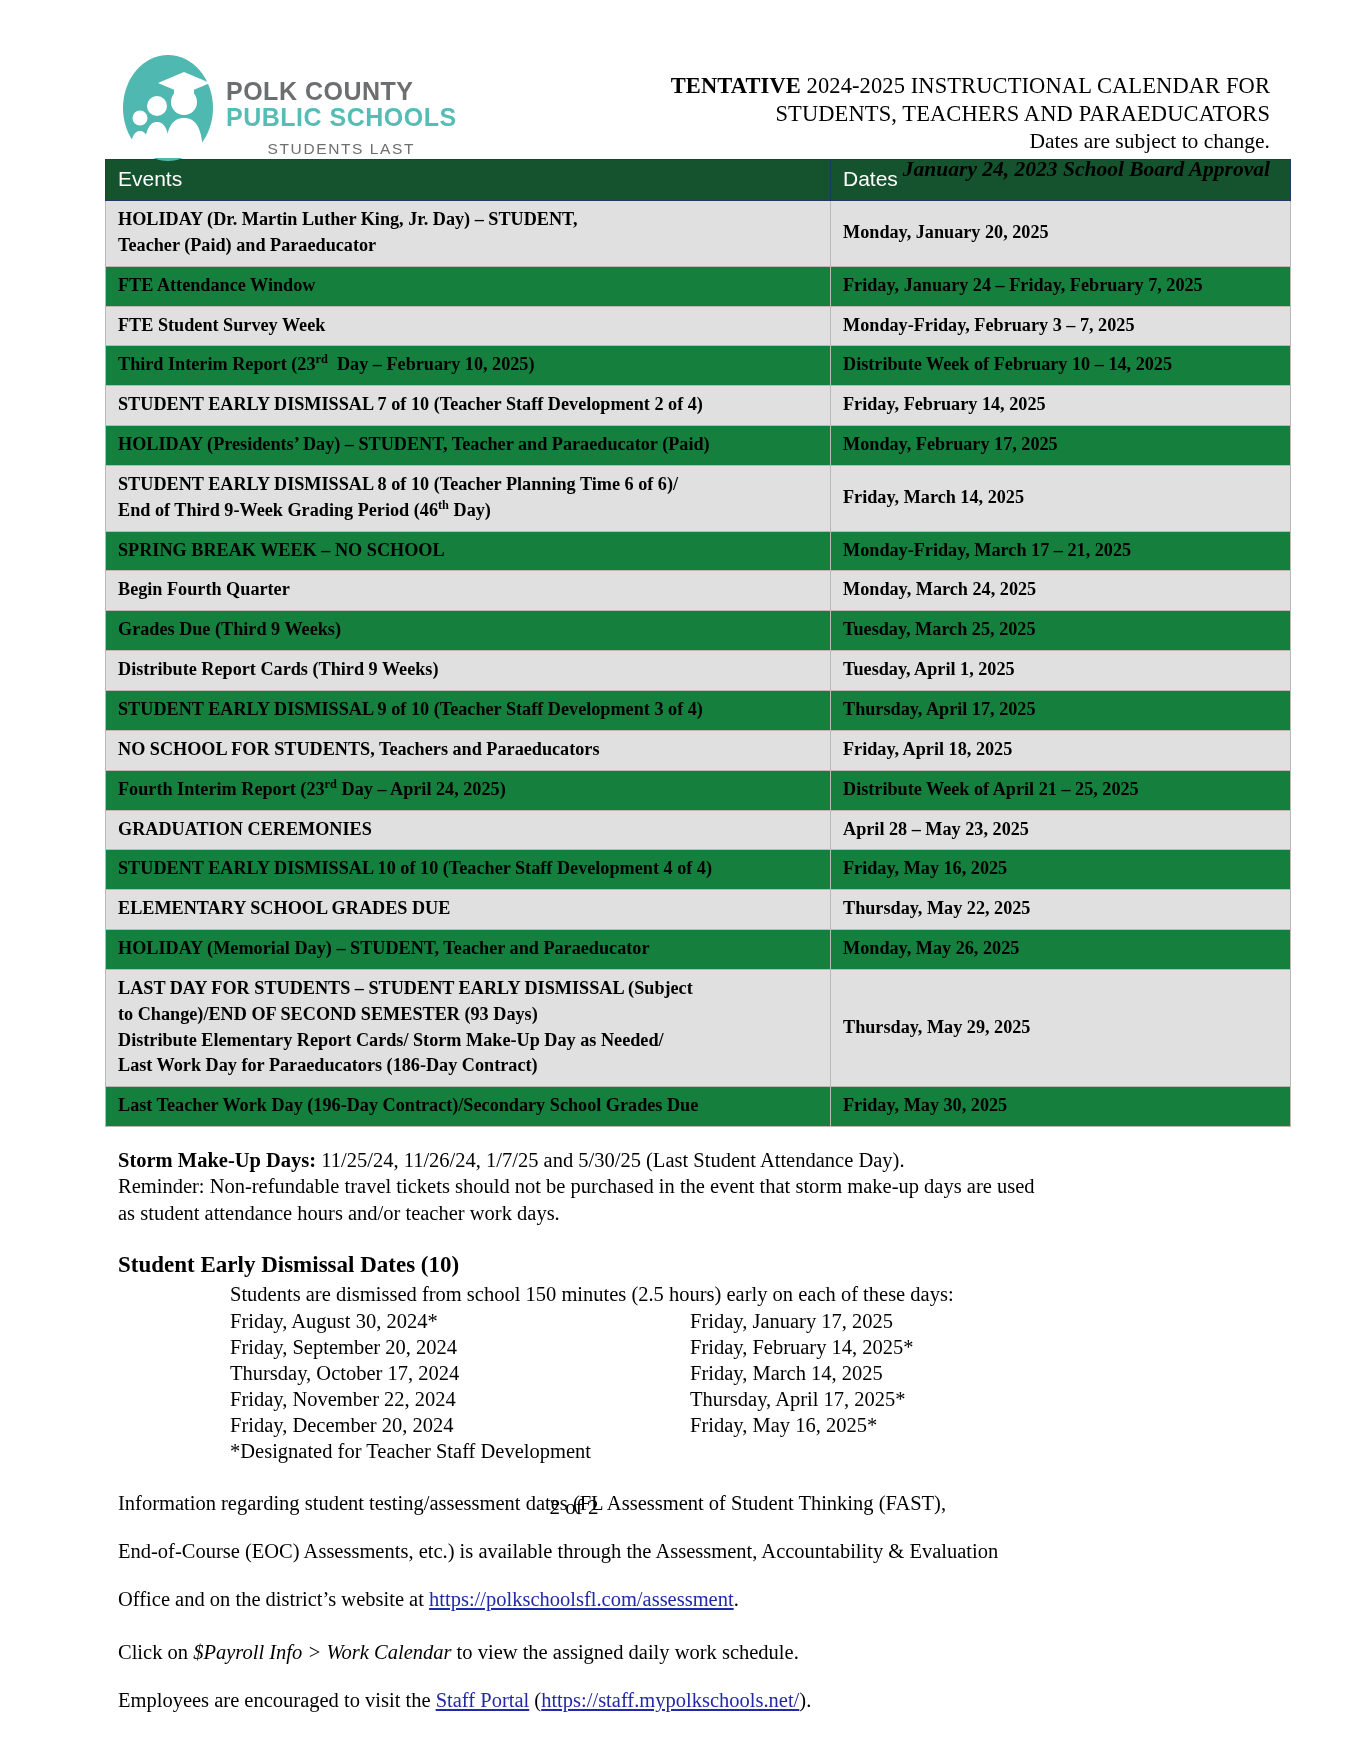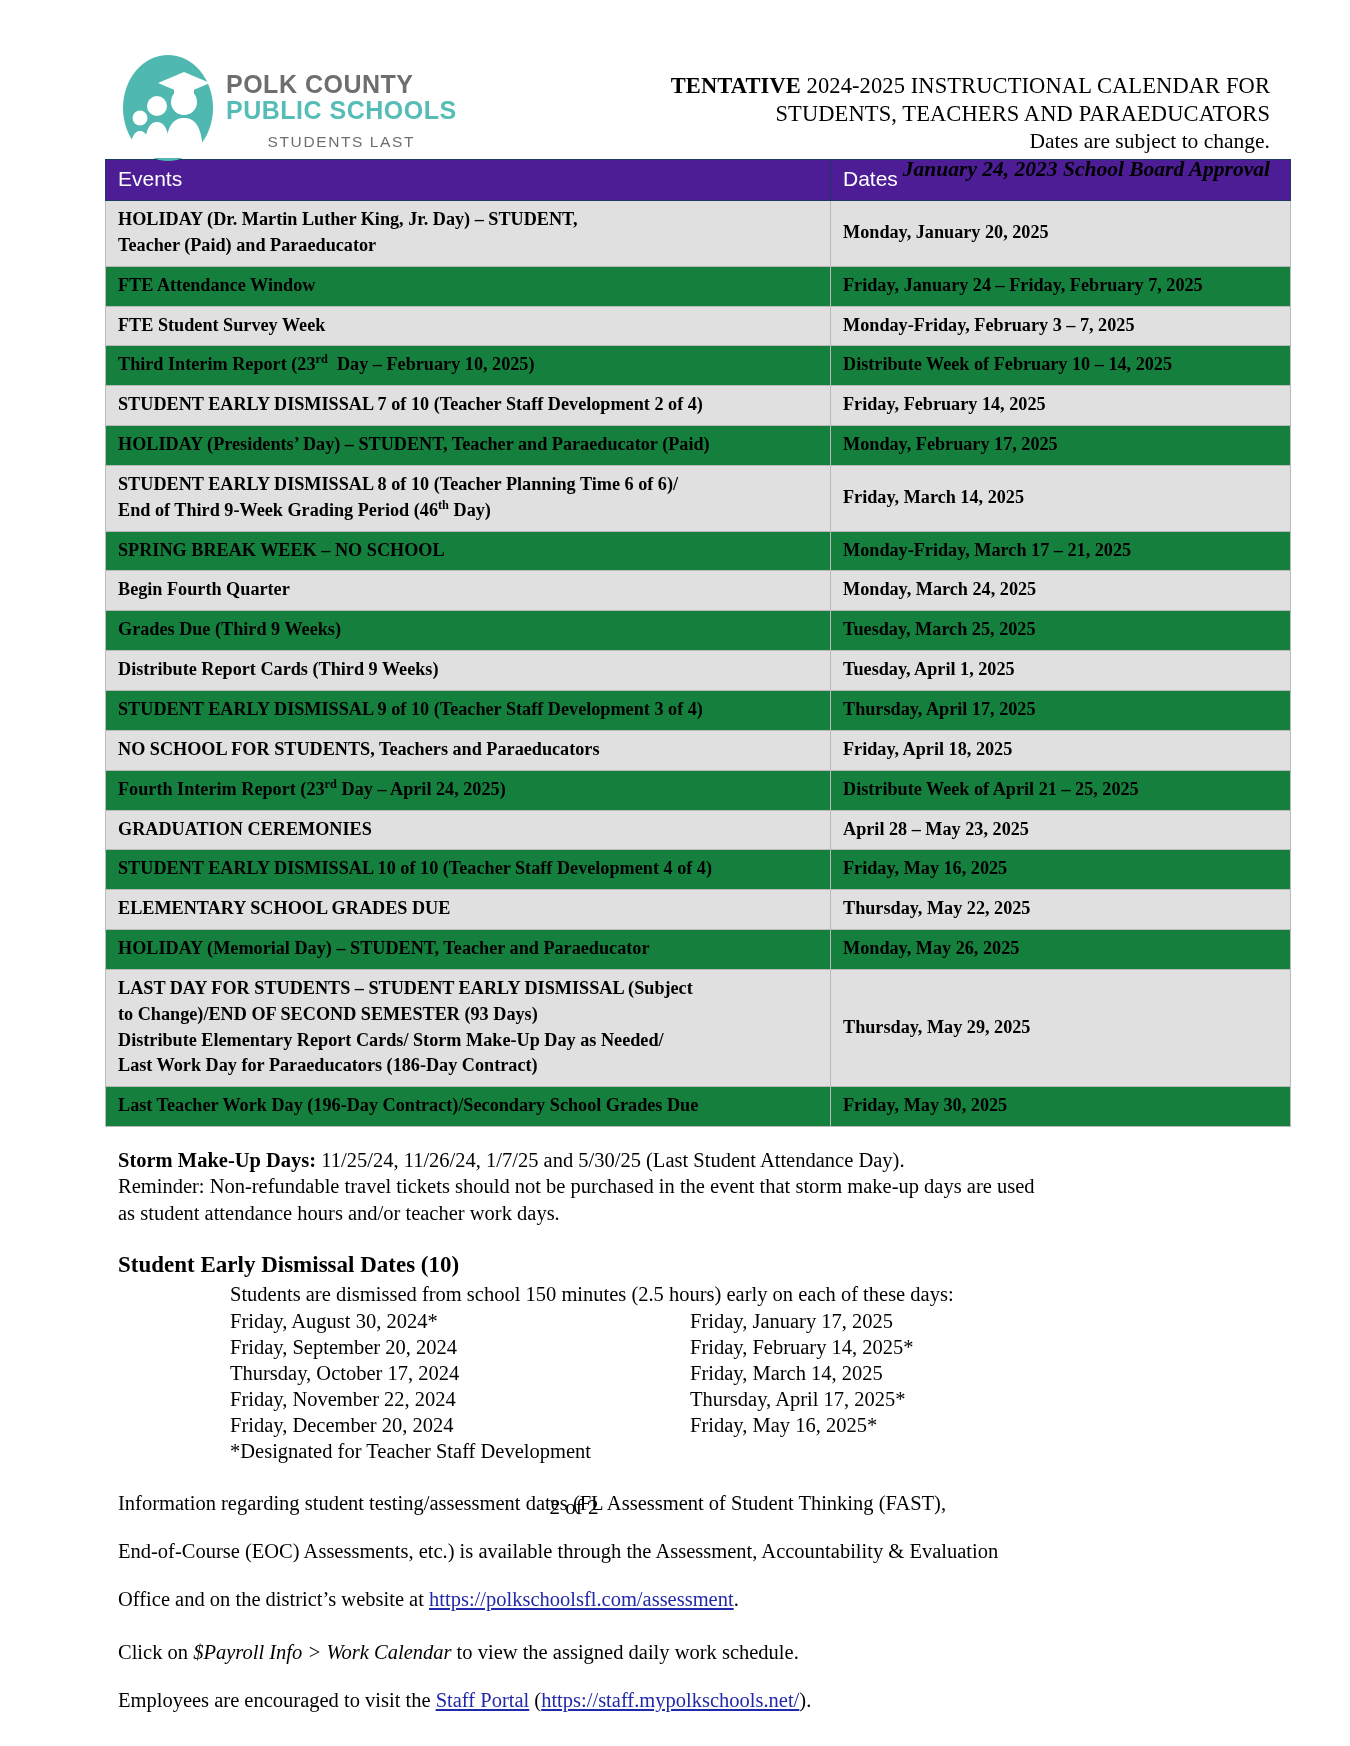--- a/index.html
+++ b/index.html
@@ -27,21 +27,21 @@
   .header {
     display: flex;
     align-items: flex-start;
     padding: 52px 0 0 120px;
     height: 140px;
     box-sizing: border-box;
   }
 
   .logo-block {
     display: flex;
-    align-items: flex-start;
+    align-items: center;
     width: 350px;
     flex: 0 0 350px;
   }
   .logo-mark {
     width: 96px;
     height: 112px;
     flex: 0 0 96px;
     position: relative;
   }
   .logo-text {
@@ -97,21 +97,21 @@
   .table-wrap {
     margin: 19px 0 0 105px;
     width: 1135px;
   }
   table.cal {
     border-collapse: collapse;
     width: 1135px;
     table-layout: fixed;
   }
   table.cal th {
-    background: #4c1d95;
+    background: #14532d;
     color: #ffffff;
     font-family: "Liberation Sans", sans-serif;
     font-size: 21px;
     font-weight: normal;
     text-align: left;
     padding: 7px 12px 9px 12px;
     border: 1px solid #1f3864;
   }
   table.cal th.c1 { width: 700px; }
   table.cal th.c2 { width: 435px; }

